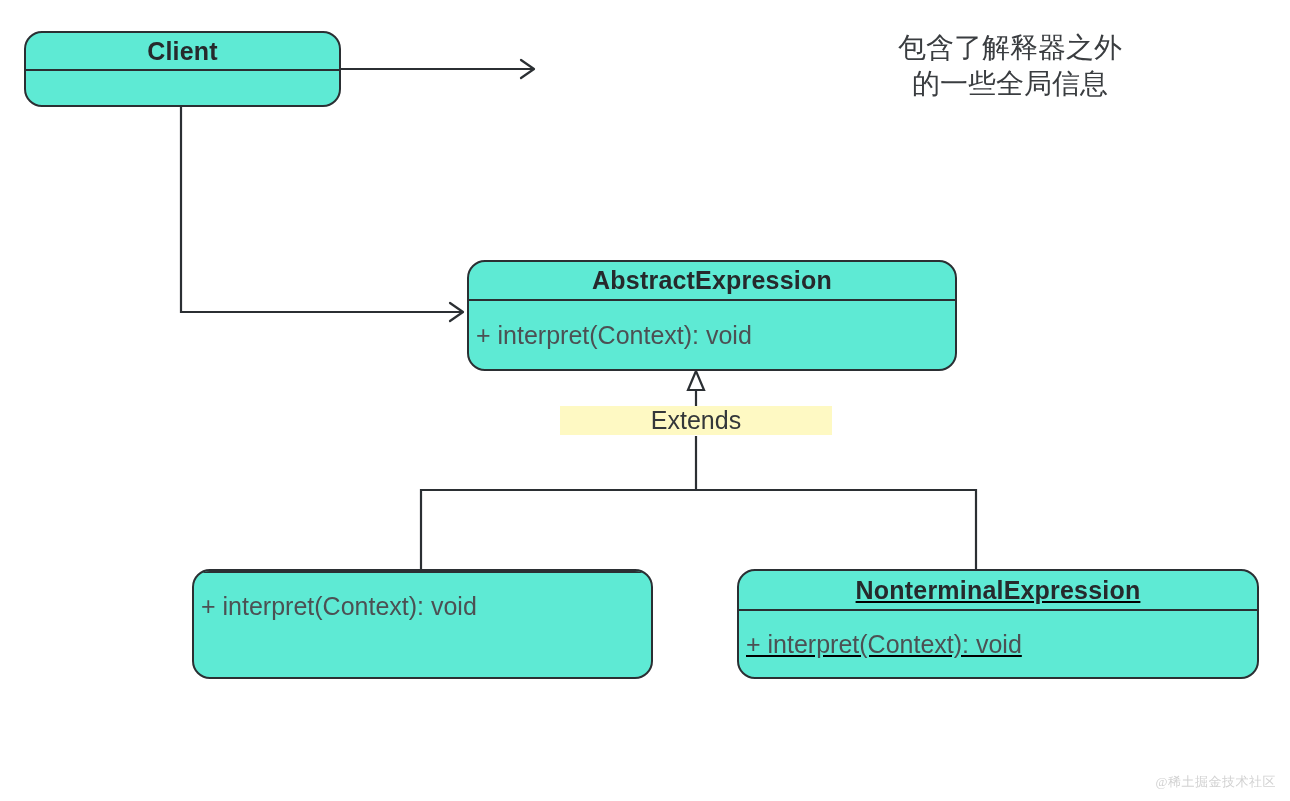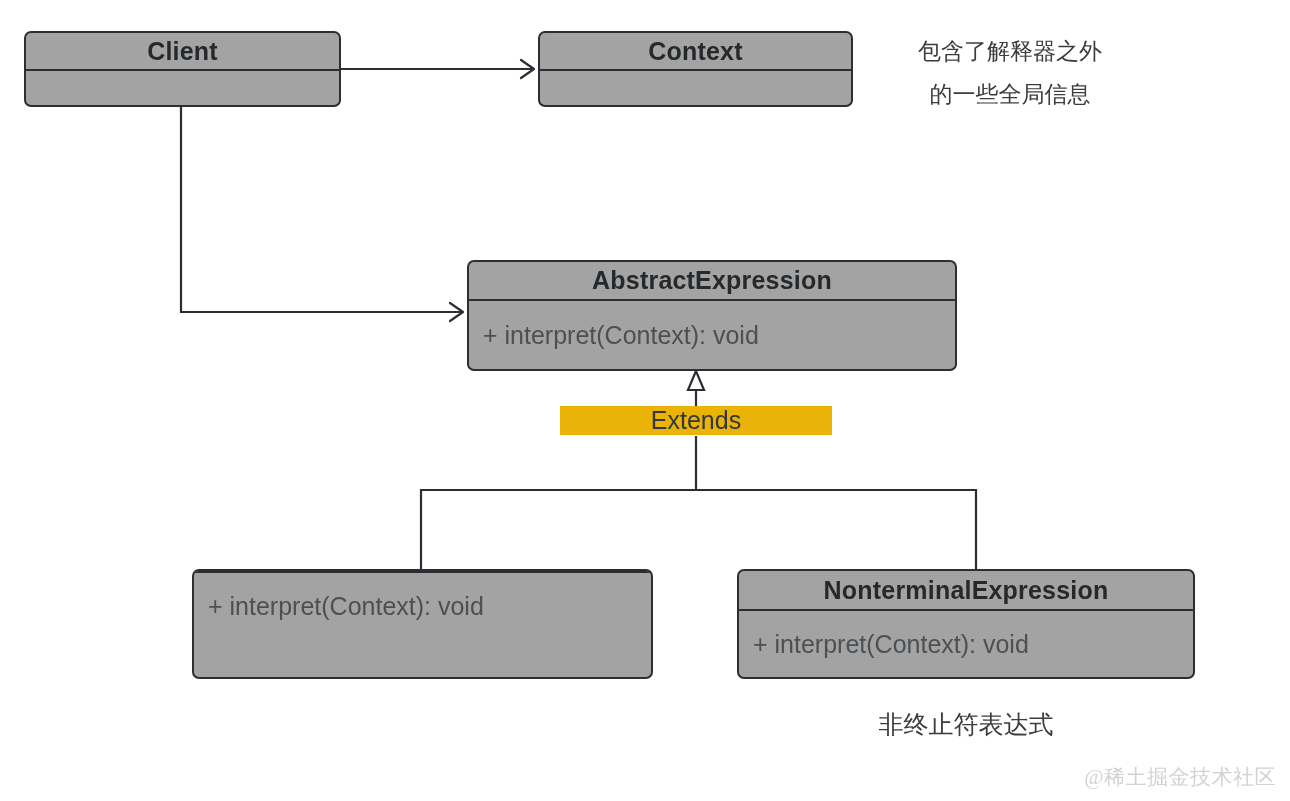--- a/index.html
+++ b/index.html
@@ -24,22 +24,22 @@
     top: 0;
     width: 1290px;
     height: 801px;
   }
 
   
   .uml-box {
     position: absolute;
     box-sizing: border-box;
     border: 2.2px solid #2b2f33;
-    border-radius: 7px;
-    background: #a3a3a3;
+    border-radius: 18px;
+    background: #5eead4;
     overflow: hidden;
   }
   .uml-title {
     box-sizing: border-box;
     width: 100%;
     text-align: center;
     font-weight: bold;
     color: #26292c;
     letter-spacing: 0.2px;
     white-space: nowrap;
@@ -54,50 +54,50 @@
   }
   .uml-body {
     box-sizing: border-box;
     width: 100%;
     display: flex;
     align-items: center;
     color: #4c5053;
     white-space: nowrap;
   }
   .uml-member {
-    padding-left: 14px;
+    padding-left: 7px;
     font-weight: normal;
   }
 
   
   #box-client   { left: 24px;  top: 31px;  width: 317px; height: 76px; }
   #box-context  { left: 538px; top: 31px;  width: 315px; height: 76px; }
   #box-abstract { left: 467px; top: 260px; width: 490px; height: 111px; }
   #box-terminal { left: 192px; top: 569px; width: 461px; height: 110px; }
-  #box-nonterminal { left: 737px; top: 569px; width: 458px; height: 110px; }
+  #box-nonterminal { left: 737px; top: 569px; width: 522px; height: 110px; text-decoration: underline; }
 
   #box-client .uml-title,
   #box-context .uml-title { height: 36px; font-size: 25px; }
   #box-client .uml-body,
   #box-context .uml-body  { height: 35px; }
 
   #box-abstract .uml-title { height: 37px; font-size: 25px; }
   #box-abstract .uml-body  { height: 69px; font-size: 25px; }
 
   #box-terminal .uml-title,
   #box-nonterminal .uml-title { height: 38px; font-size: 25px; }
   #box-terminal .uml-body,
   #box-nonterminal .uml-body  { height: 67px; font-size: 25px; }
 
   
   .annotation {
     position: absolute;
     color: #3a3d40;
-    font-size: 23px;
-    line-height: 43px;
+    font-size: 28px;
+    line-height: 36px;
     text-align: center;
     white-space: pre-line;
     font-family: "Liberation Sans", "DejaVu Sans", sans-serif;
   }
   #note-context  { left: 880px; top: 30px;  width: 260px; }
   #note-abstract { left: 965px; top: 281px; width: 300px; }
 
   .caption {
     position: absolute;
     color: #3a3d40;
@@ -109,30 +109,30 @@
   #caption-nonterminal { left: 737px; top: 708px; width: 458px; }
 
   #extends-label {
     position: absolute;
     left: 560px;
     top: 406px;
     width: 272px;
     text-align: center;
     font-size: 25px;
     color: #34373a;
-    background: #eab308;
+    background: #fef9c3;
     white-space: nowrap;
   }
 
   
   #watermark {
     position: absolute;
     right: 14px;
     bottom: 10px;
-    font-size: 21px;
+    font-size: 13px;
     color: #d2d2d2;
     letter-spacing: 0.5px;
     white-space: nowrap;
     font-family: "Liberation Serif", "DejaVu Serif", serif;
   }
 </style>
 </head>
 <body>
 
 <div id="canvas">
@@ -166,27 +166,20 @@
   </svg>
 
   <div class="uml-box" id="box-client">
     <div class="uml-title">Client</div>
     <div class="uml-divider"></div>
     <div class="uml-body">
       <span class="uml-member"></span>
     </div>
   </div>
 
-  <div class="uml-box" id="box-context">
-    <div class="uml-title">Context</div>
-    <div class="uml-divider"></div>
-    <div class="uml-body">
-      <span class="uml-member"></span>
-    </div>
-  </div>
 
   <div class="uml-box" id="box-abstract">
     <div class="uml-title">AbstractExpression</div>
     <div class="uml-divider"></div>
     <div class="uml-body">
       <span class="uml-member">+ interpret(Context): void</span>
     </div>
   </div>
 
   <div class="uml-box" id="box-terminal">
@@ -204,17 +197,16 @@
     </div>
   </div>
 
   <div id="extends-label">Extends</div>
 
   <div class="annotation" id="note-context">包含了解释器之外
 的一些全局信息</div>
 
 
 
-  <div class="caption" id="caption-nonterminal">非终止符表达式</div>
 
   <div id="watermark">@稀土掘金技术社区</div>
 
 </div>
 
 </body></html>

